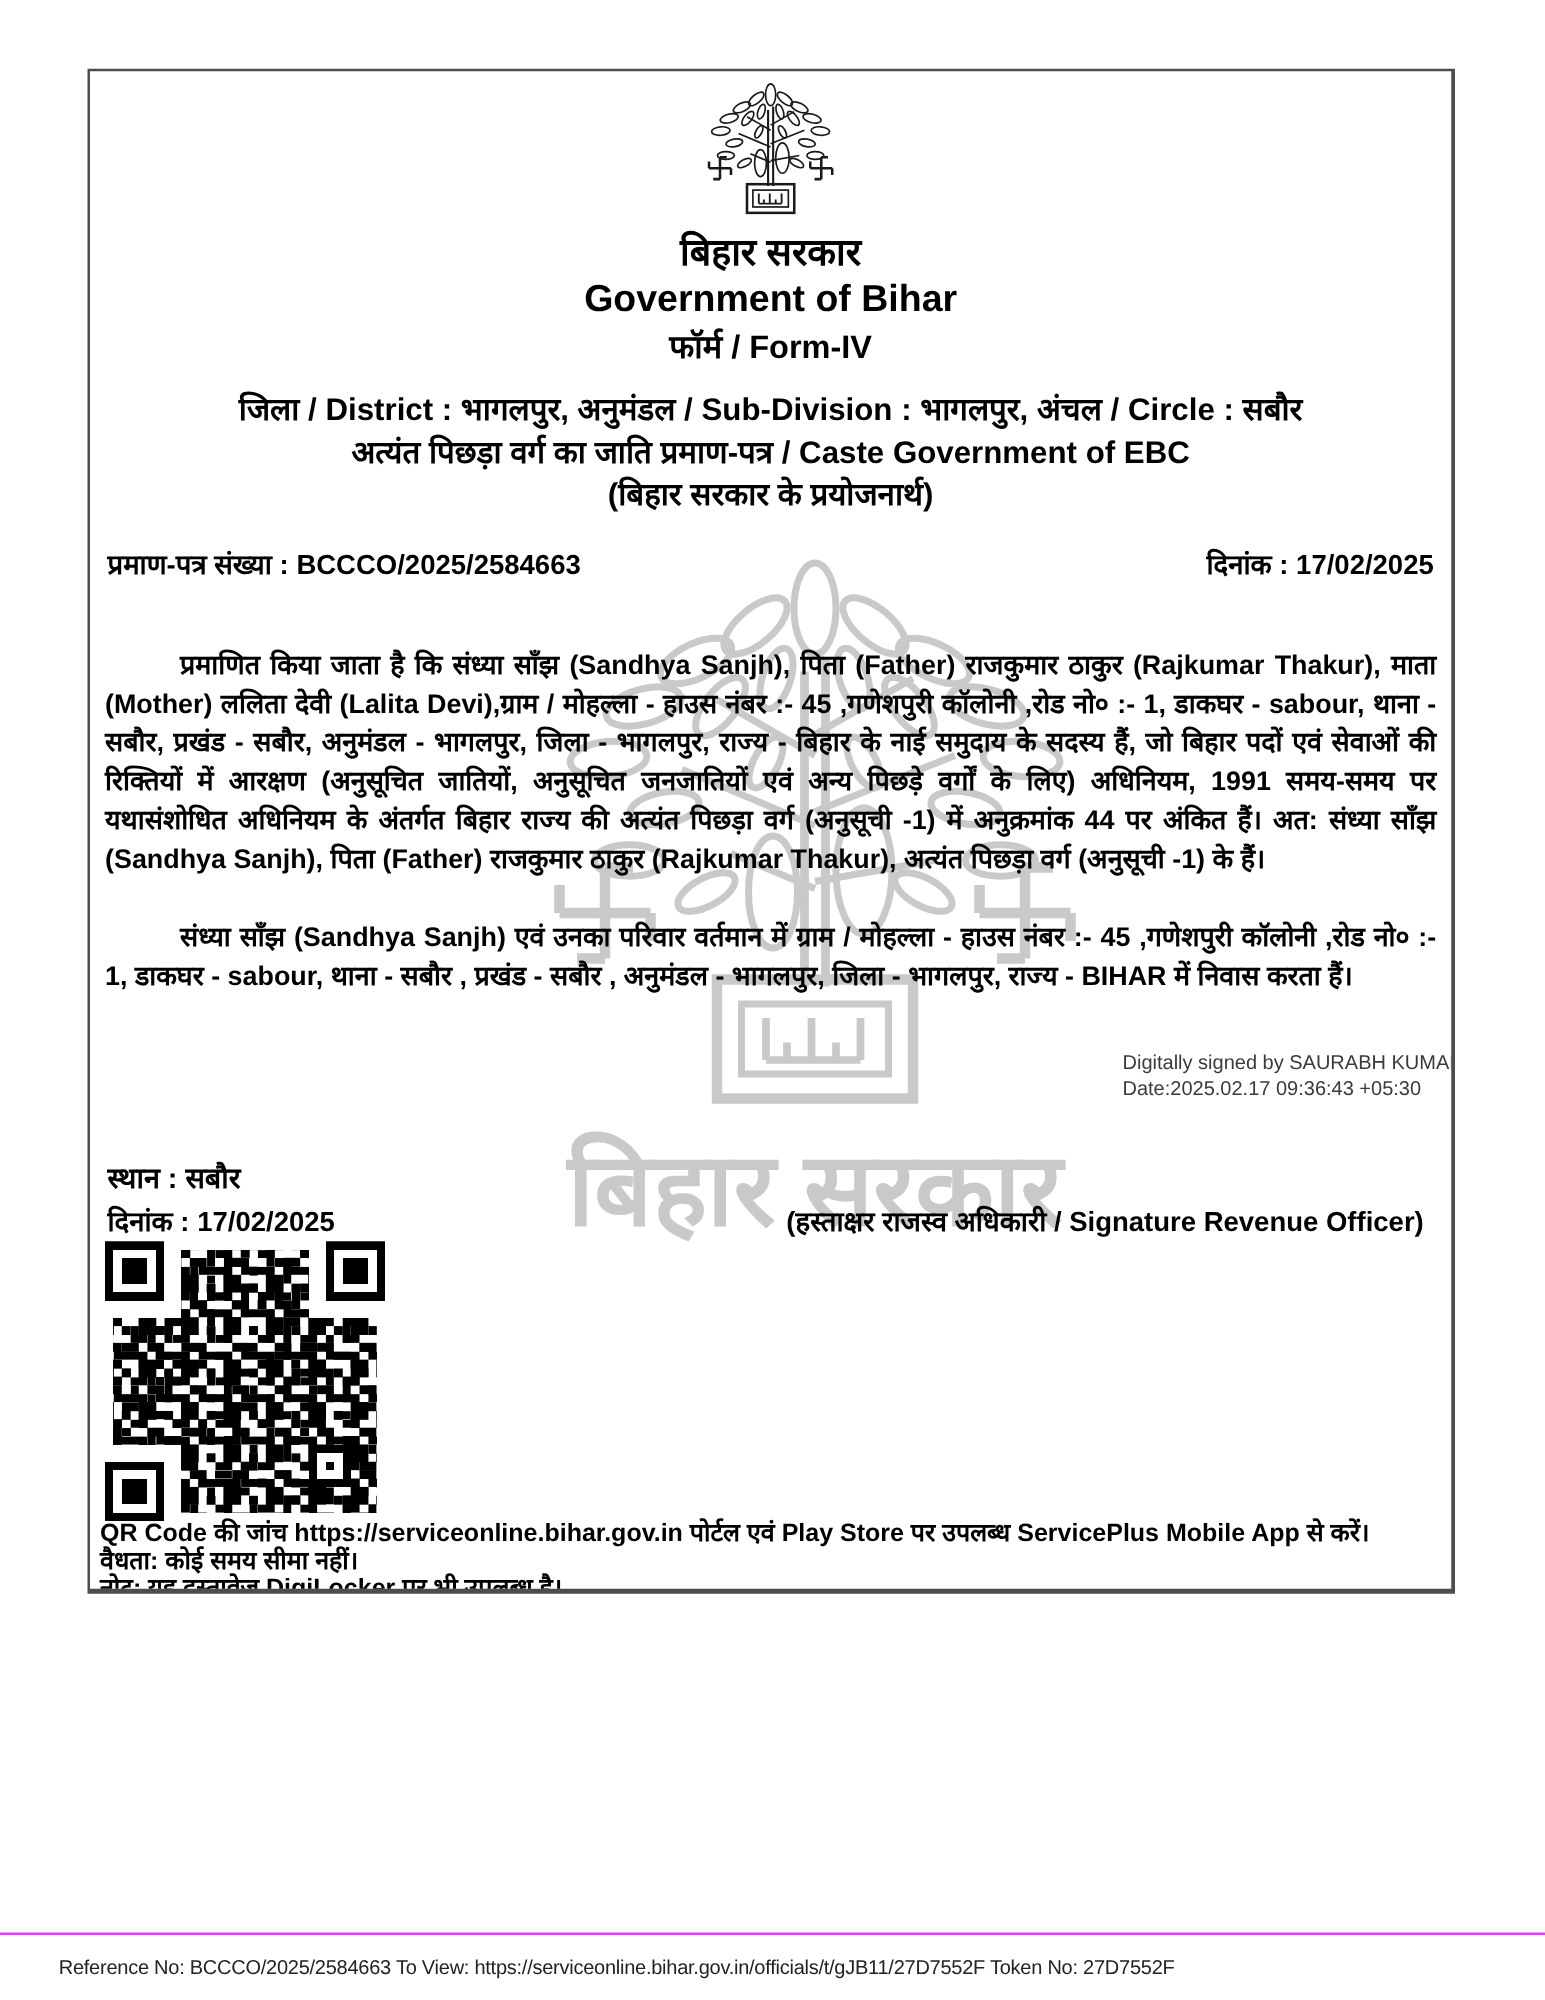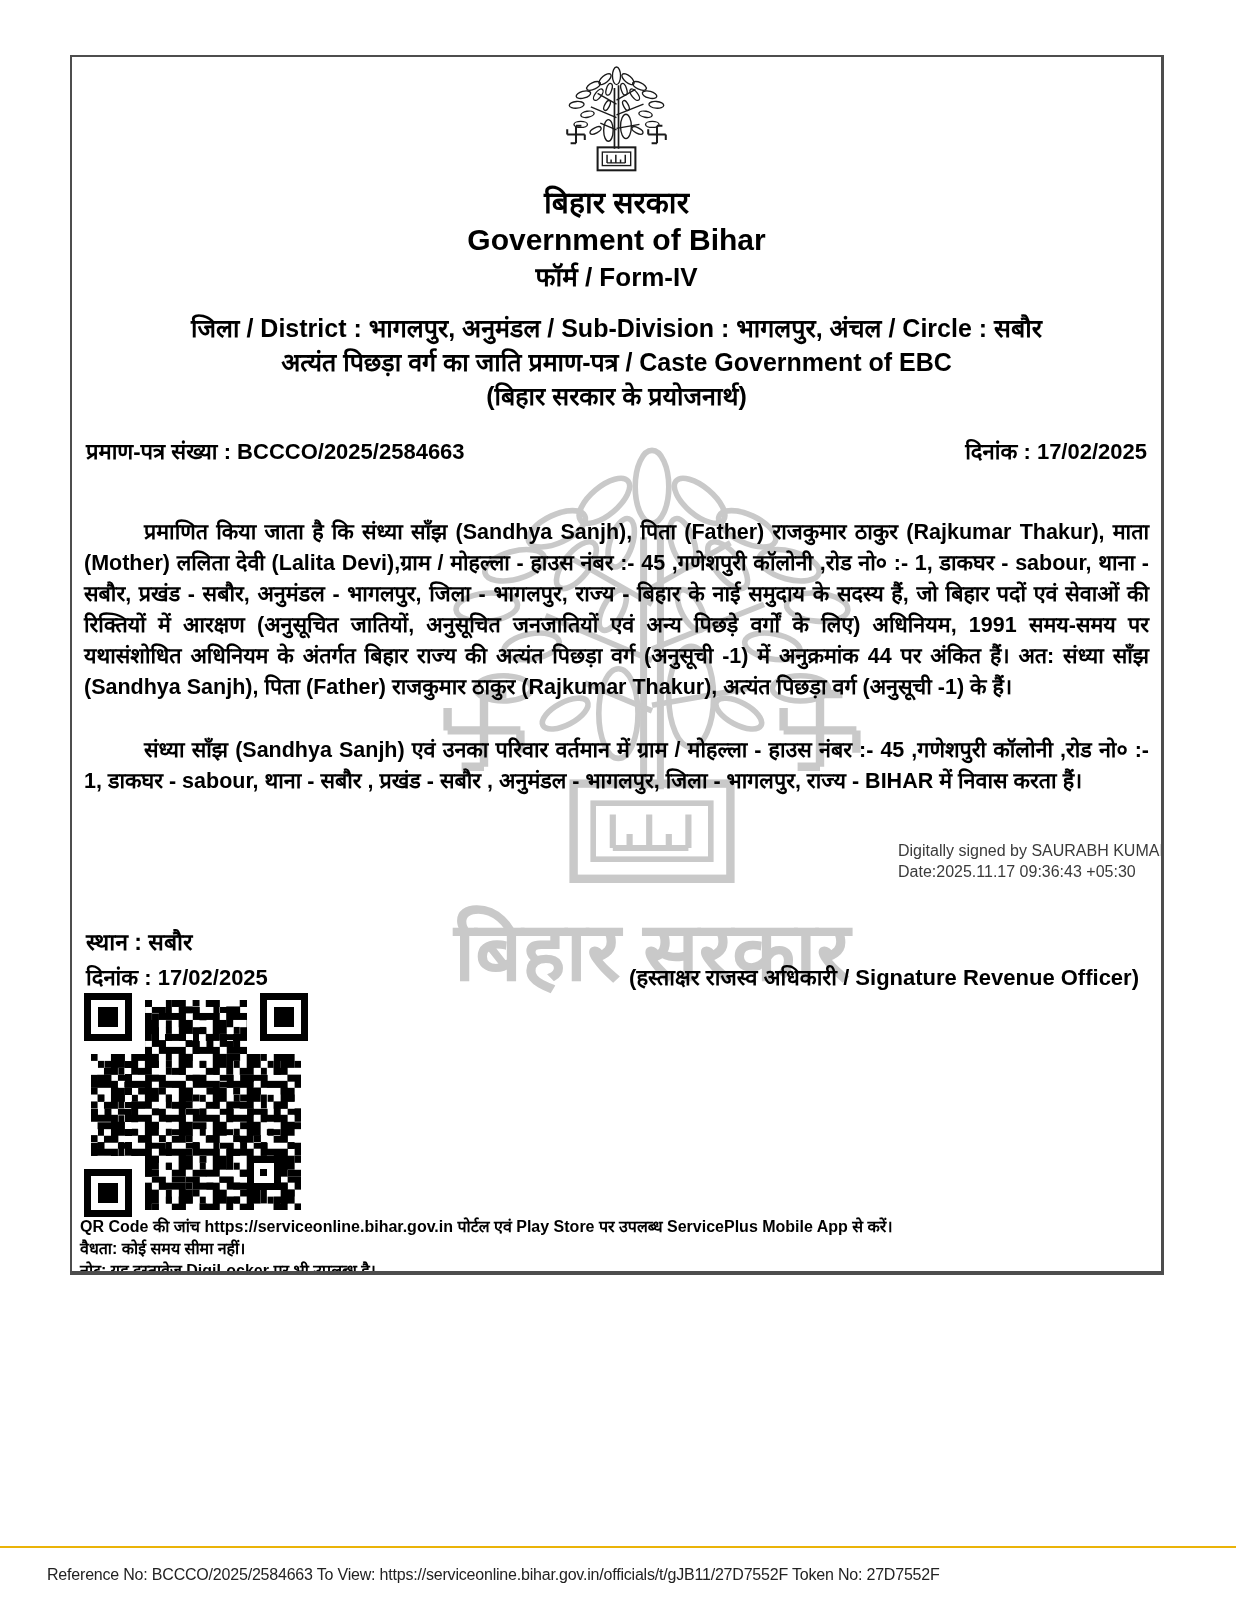--- a/index.html
+++ b/index.html
@@ -38,25 +38,25 @@
   .digital-sig {
     position:absolute; left:826px; top:775px; font-size:16px; font-weight:400;
     color:#3a3a3a; line-height:21px; white-space:nowrap;
   }
   .place-line { position:absolute; left:14px; top:860px; font-size:23px; font-weight:700; }
   .date-line  { position:absolute; left:14px; top:896px; font-size:22px; font-weight:700; }
   .officer-line { position:absolute; right:22px; top:896px; font-size:22px; font-weight:700; }
   .qr { position:absolute; left:12px; top:928px; width:224px; height:224px; }
   .notes {
     position:absolute; left:8px; top:1151px; right:8px;
-    font-size:16px; font-weight:700; line-height:22px;
+    font-size:20px; font-weight:700; line-height:22px;
   }
   .footer {
     position:absolute; left:0; top:1546px; width:1236px;
-    border-top:2px solid #eab308; padding:18px 0 0 47px;
+    border-top:2px solid #d946ef; padding:18px 0 0 47px;
     font-size:16px; color:#222; letter-spacing:-0.2px;
   }
   svg { display:block; }
 </style>
 </head>
 <body>
 
 <svg width="0" height="0" style="position:absolute">
   <defs>
     <symbol id="emblem-tree" viewBox="0 0 200 160">
@@ -129,21 +129,21 @@
     <div class="cert-row">
       <span>प्रमाण-पत्र संख्या : BCCCO/2025/2584663</span>
       <span>दिनांक : 17/02/2025</span>
     </div>
 
     <p class="para para1">प्रमाणित किया जाता है कि संध्या साँझ (Sandhya Sanjh), पिता (Father) राजकुमार ठाकुर (Rajkumar Thakur), माता (Mother) ललिता देवी (Lalita Devi),ग्राम / मोहल्ला - हाउस नंबर :- 45 ,गणेशपुरी कॉलोनी ,रोड नो० :- 1, डाकघर - sabour, थाना - सबौर, प्रखंड - सबौर, अनुमंडल - भागलपुर, जिला - भागलपुर, राज्य - बिहार के नाई समुदाय के सदस्य हैं, जो बिहार पदों एवं सेवाओं की रिक्तियों में आरक्षण (अनुसूचित जातियों, अनुसूचित जनजातियों एवं अन्य पिछड़े वर्गों के लिए) अधिनियम, 1991 समय-समय पर यथासंशोधित अधिनियम के अंतर्गत बिहार राज्य की अत्यंत पिछड़ा वर्ग (अनुसूची -1) में अनुक्रमांक 44 पर अंकित हैं। अत: संध्या साँझ (Sandhya Sanjh), पिता (Father) राजकुमार ठाकुर (Rajkumar Thakur), अत्यंत पिछड़ा वर्ग (अनुसूची -1) के हैं।</p>
     <p class="para para2">संध्या साँझ (Sandhya Sanjh) एवं उनका परिवार वर्तमान में ग्राम / मोहल्ला - हाउस नंबर :- 45 ,गणेशपुरी कॉलोनी ,रोड नो० :- 1, डाकघर - sabour, थाना - सबौर , प्रखंड - सबौर , अनुमंडल - भागलपुर, जिला - भागलपुर, राज्य - BIHAR में निवास करता हैं।</p>
 
     <div class="digital-sig">
       <div>Digitally signed by SAURABH KUMAR</div>
-      <div>Date:2025.11.17 09:36:43 +05:30</div>
+      <div>Date:2025.02.17 09:36:43 +05:30</div>
     </div>
 
     <div class="place-line">स्थान : सबौर</div>
     <div class="date-line">दिनांक : 17/02/2025</div>
     <div class="officer-line">(हस्ताक्षर राजस्व अधिकारी / Signature Revenue Officer)</div>
 
     <svg class="qr" viewBox="0 0 33 33" shape-rendering="crispEdges">
       <defs>
         <pattern id="qrpA" width="5" height="5" patternUnits="userSpaceOnUse">
           <path fill="#000" d="M0,0h1v1H0z M2,0h1v1H2z M4,0h1v1H4z M3,1h2v1H3z M0,2h1v1H0z M1,2h1v2H1z M3,3h1v1H3z M0,4h1v1H0z M2,3h1v1H2z M4,3h1v2H4z"></path>

